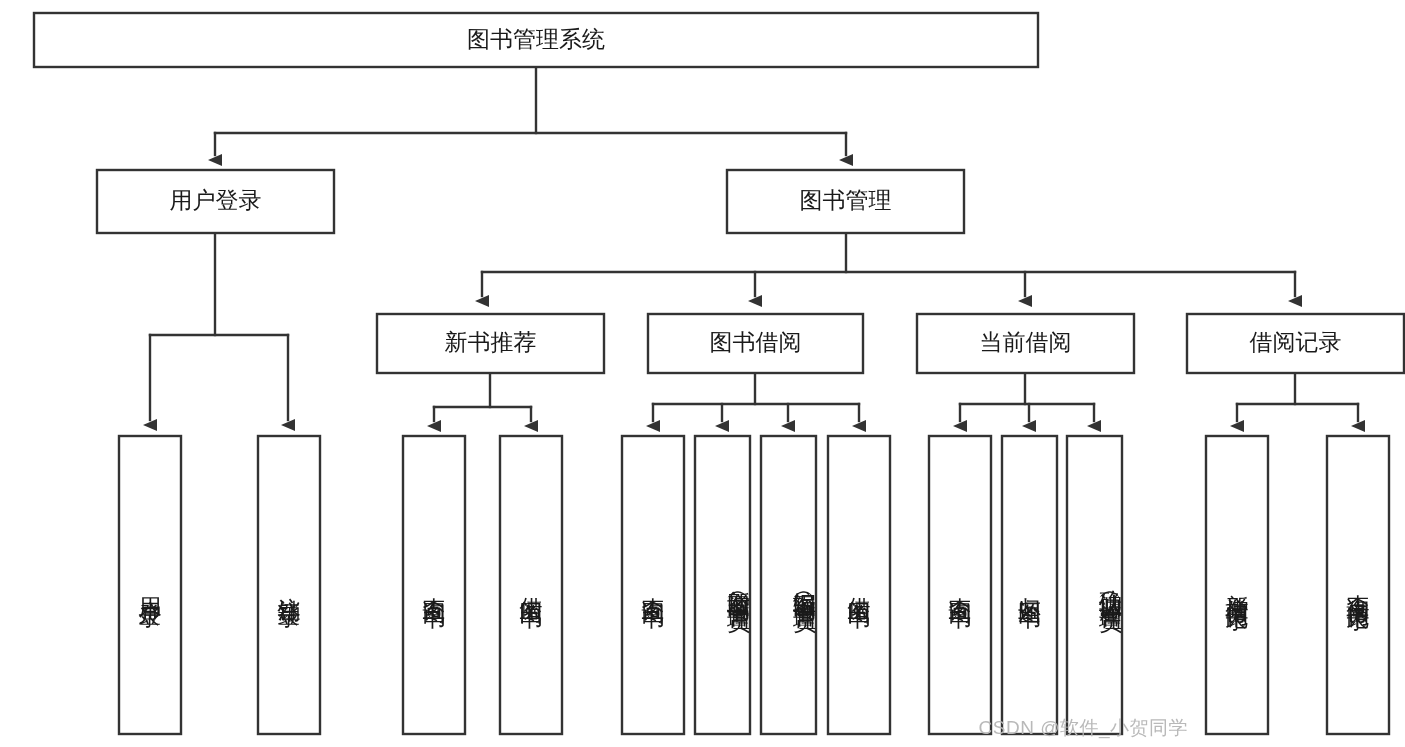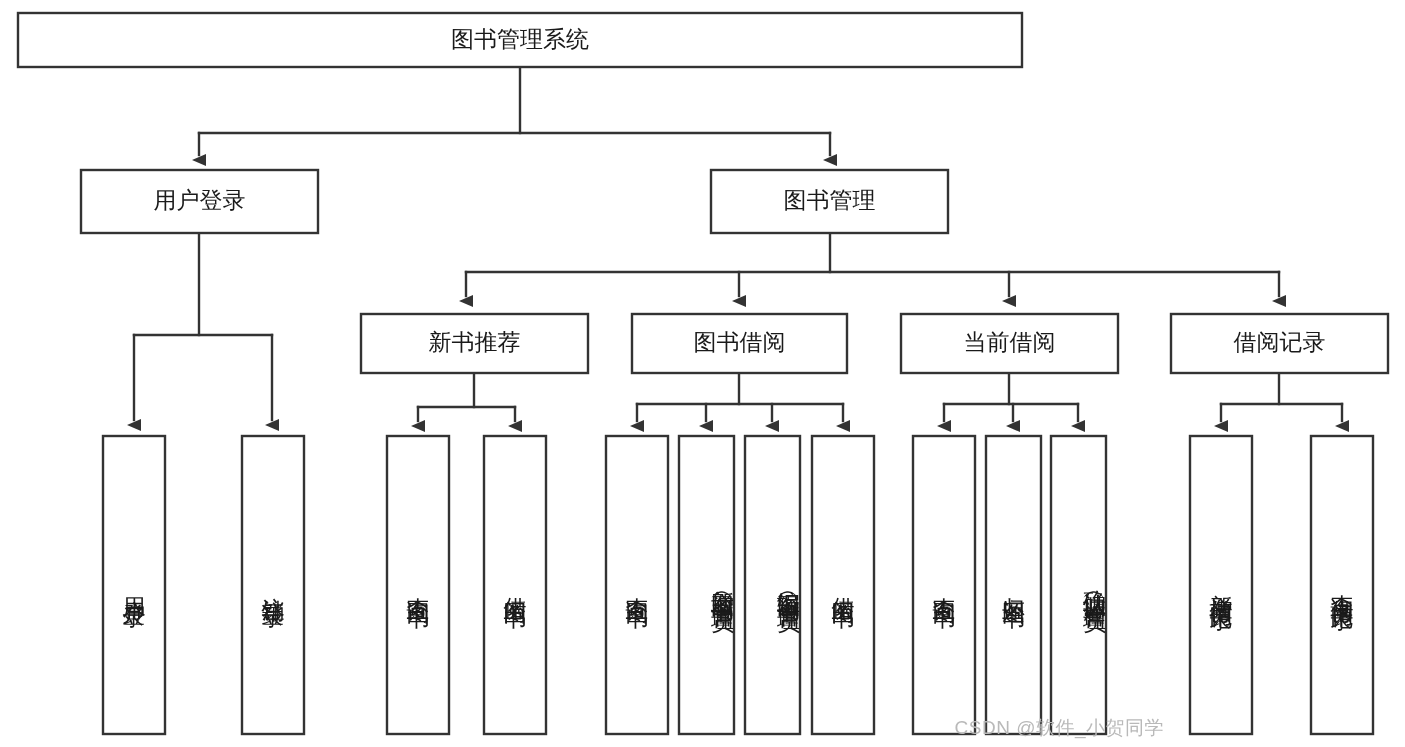--- a/index.html
+++ b/index.html
@@ -12,20 +12,21 @@
     font-family: "Liberation Sans", "DejaVu Sans", sans-serif;
     width: 1405px;
     height: 747px;
     overflow: hidden;
   }
   #diagram-root {
     position: relative;
     width: 1180px;
     height: 747px;
     background: #ffffff;
+    margin-left: 16px;
   }
   svg.diagram-canvas {
     position: absolute;
     top: 0;
     left: 0;
     width: 1405px;
     height: 747px;
     display: block;
   }
   .node-box {
@@ -58,21 +59,21 @@
     writing-mode: vertical-rl;
     text-orientation: upright;
     letter-spacing: 3px;
     line-height: 1;
     white-space: nowrap;
     text-align: center;
     user-select: none;
   }
   .watermark {
     position: absolute;
-    right: 16px;
+    right: 8px;
     bottom: 6px;
     font-family: "Liberation Sans", "DejaVu Sans", sans-serif;
     font-size: 19px;
     color: #b9b9b9;
     letter-spacing: 0.5px;
     user-select: none;
     white-space: nowrap;
   }
 </style>
 </head>

